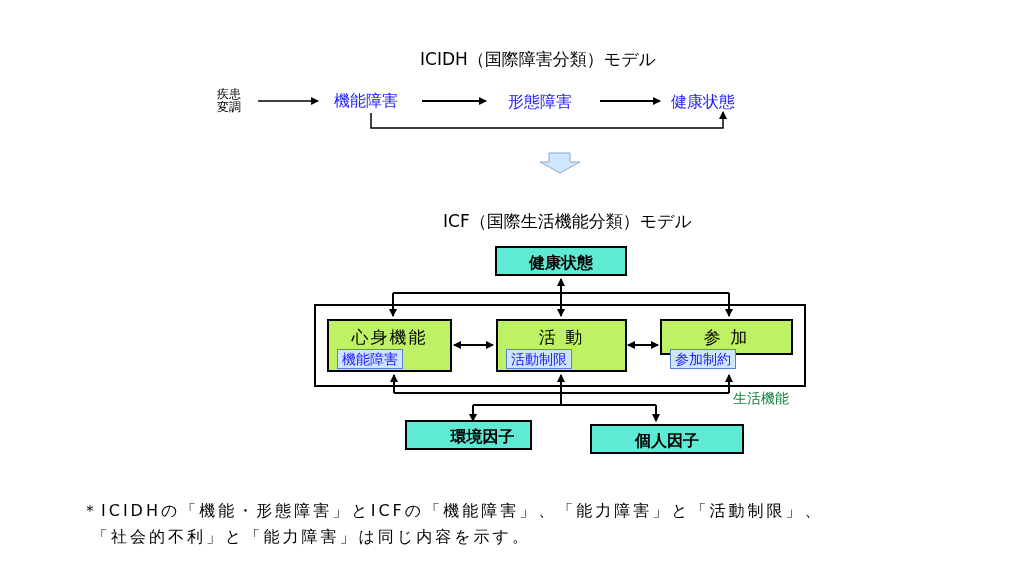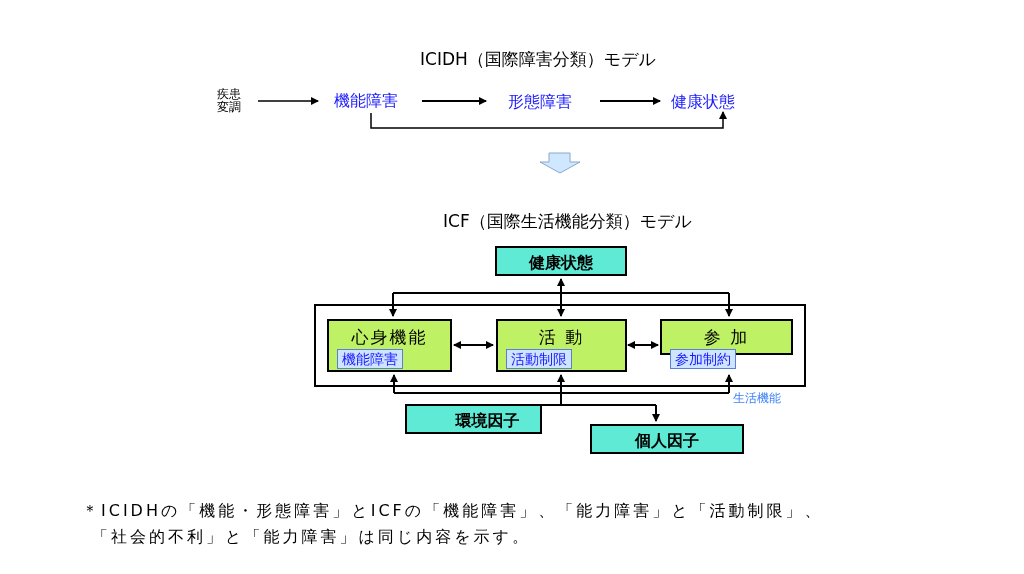--- a/index.html
+++ b/index.html
@@ -8,21 +8,21 @@
   .abs { position: absolute; }
   .title { font-size: 17px; white-space: nowrap; }
   .blue { color: #1a1aff; font-size: 16px; white-space: nowrap; }
   .small { font-size: 12px; line-height: 13px; }
   .box { position: absolute; border: 2px solid #000; background: #5eead4; box-sizing: border-box;
          display: flex; align-items: flex-end; justify-content: center; font-size: 16px; font-weight: bold; }
   .inner { position: absolute; border: 2px solid #000; background: #bef264; box-sizing: border-box; }
   .inner .lbl { position: absolute; left: 0; right: 0; top: 5px; text-align: center; font-size: 17px; letter-spacing: 2px; }
   .tag { position: absolute; left: 8px; top: 28px; background: #cfe4ff; border: 1px solid #5a7fd8;
          color: #1a1aff; font-size: 14px; padding: 0 4px; height: 18px; line-height: 18px; white-space: nowrap; }
-  .red { color: #3b82f6; font-size: 12px; white-space: nowrap; }
+  .red { color: #15803d; font-size: 14px; white-space: nowrap; }
   .note { font-size: 16px; letter-spacing: 3px; white-space: nowrap; }
   svg.lines { position: absolute; left: 0; top: 0; }
 </style>
 </head>
 <body>
 
 <svg class="lines" width="1024" height="574">
   <defs>
     <marker id="ah" markerWidth="8" markerHeight="8" refX="7" refY="4" orient="auto" markerUnits="userSpaceOnUse">
       <path d="M0,0 L8,4 L0,8 z" fill="#000"></path>
@@ -82,21 +82,21 @@
   <div class="lbl">活 動</div>
   <div class="tag">活動制限</div>
 </div>
 <div class="inner" style="left:660px; top:319px; width:133px; height:36px;">
   <div class="lbl">参 加</div>
   <div class="tag">参加制約</div>
 </div>
 
 <div class="abs red" style="left:733px; top:390px;">生活機能</div>
 
-<div class="box" style="left:405px; top:404px; width:137px; height:30px;padding-left:28px;">
+<div class="box" style="left:405px; top:420px; width:127px; height:30px;padding-left:28px;">
   <span>環境因子</span>
 </div>
 <div class="box" style="left:590px; top:424px; width:154px; height:30px;">
   <span>個人因子</span>
 </div>
 
 <div class="abs note" style="left:82px; top:501px;">＊ICIDHの「機能・形態障害」とICFの「機能障害」、「能力障害」と「活動制限」、</div>
 <div class="abs note" style="left:92px; top:527px;">「社会的不利」と「能力障害」は同じ内容を示す。</div>
 
 </body></html>

